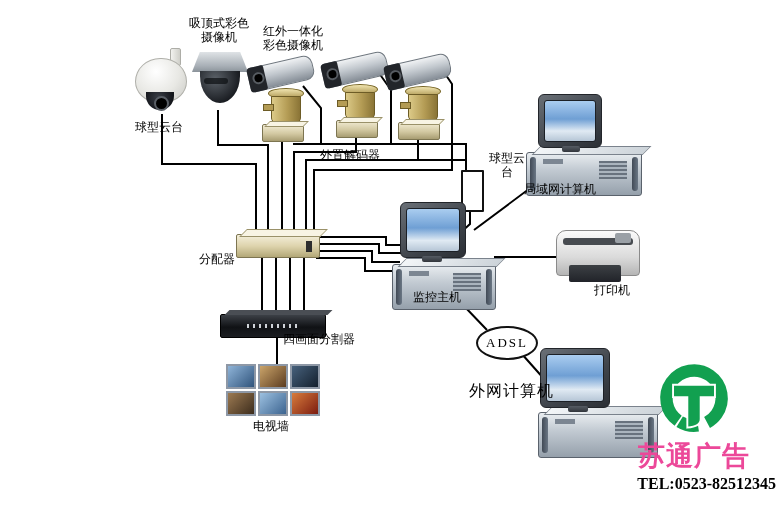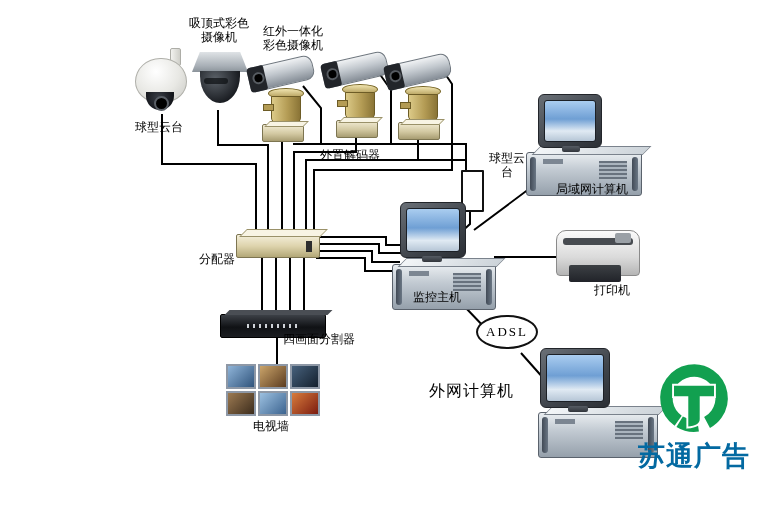--- a/index.html
+++ b/index.html
@@ -77,27 +77,27 @@
   .serialbox{left:461px;top:170px;width:19px;height:38px;background:#fff;border:2px solid #111;border-radius:1px;}
 
   
   .printer{left:556px;top:230px;width:84px;height:52px;}
   .pr-body{position:absolute;inset:0 0 6px 0;background:linear-gradient(180deg,#fbfbfb,#dadada 60%,#b5b5b5);border:1px solid #8a8a8a;border-radius:10px 10px 4px 4px;}
   .pr-top{position:absolute;top:8px;left:7px;right:7px;height:7px;background:#474b50;border-radius:3px;}
   .pr-panel{position:absolute;top:3px;right:9px;width:16px;height:10px;background:#9aa0a6;border-radius:2px;}
   .pr-tray{position:absolute;bottom:0;left:13px;width:52px;height:17px;background:linear-gradient(180deg,#3c4044,#212329);border-radius:2px;}
 
   
-  .adsl{left:476px;top:315px;width:58px;height:30px;border:2px solid #111;border-radius:50%;background:#fff;
+  .adsl{left:476px;top:326px;width:58px;height:30px;border:2px solid #111;border-radius:50%;background:#fff;
     display:flex;align-items:center;justify-content:center;z-index:3;
     font-family:"Liberation Serif",serif;font-size:13px;letter-spacing:2px;}
 
   
   .branding{left:612px;top:360px;width:164px;height:156px;z-index:4;text-align:center;}
-  .brand-name{margin-top:-2px;font-size:27px;font-weight:800;color:#0369a1;letter-spacing:1px;white-space:nowrap;}
+  .brand-name{margin-top:-2px;font-size:27px;font-weight:800;color:#ec4899;letter-spacing:1px;white-space:nowrap;}
   .brand-tel,.brand-phone{font-family:"Liberation Serif",serif;font-weight:700;font-size:16px;color:#000;text-align:right;white-space:nowrap;line-height:19px;}
 
   .big-lbl{font-size:16px;letter-spacing:1px;}
 </style>
 </head>
 <body>
 
 <div id="canvas">
 
   <svg id="wires" width="777" height="519">
@@ -220,28 +220,29 @@
       </div>
     <div class="stand" style="left:34px;top:62px;width:20px;height:6px;"></div>
   </div>
 
   <div class="lbl wrap" style="left:186px;top:16px;width:66px;">吸顶式彩色摄像机</div>
   <div class="lbl wrap" style="left:263px;top:24px;width:66px;text-align:left;">红外一体化彩色摄像机</div>
   <div class="lbl" style="left:135px;top:120px;text-align:center;">球型云台</div>
   <div class="lbl" style="left:320px;top:148px;">外置解码器</div>
   <div class="lbl" style="left:199px;top:252px;">分配器</div>
   <div class="lbl wrap" style="left:485px;top:151px;width:44px;">球型云台</div>
-  <div class="lbl" style="left:556px;top:182px;text-align:right;">局域网计算机</div>
+  <div class="lbl" style="left:524px;top:182px;text-align:right;">局域网计算机</div>
   <div class="lbl" style="left:413px;top:290px;">监控主机</div>
   <div class="lbl" style="left:579px;top:283px;margin-left:15px;">打印机</div>
   <div class="lbl" style="left:283px;top:332px;">四画面分割器</div>
   <div class="lbl" style="left:253px;top:419px;">电视墙</div>
-  <div class="lbl big-lbl" style="left:429px;top:384px;">外网计算机</div>
+  <div class="lbl big-lbl" style="left:469px;top:384px;">外网计算机</div>
 
   <div class="dev branding">
     <svg width="88" height="80" viewBox="0 0 90 84" style="display:block;margin:0 auto;">
       <circle cx="45" cy="40" r="29" fill="none" stroke="#12a050" stroke-width="13" stroke-dasharray="150 10 20 8" transform="rotate(125 45 40)"></circle>
       <path d="M23 26 h44 v13 h-15 v23 c0 6 -5 8 -14 9 v-32 h-15 z" fill="#12a050" stroke="#fff" stroke-width="2"></path>
     </svg>
     <div class="brand-name">苏通广告</div>
+    <div class="brand-tel">TEL:0523-82512345</div>
   </div>
 
 </div>
 
 </body></html>

